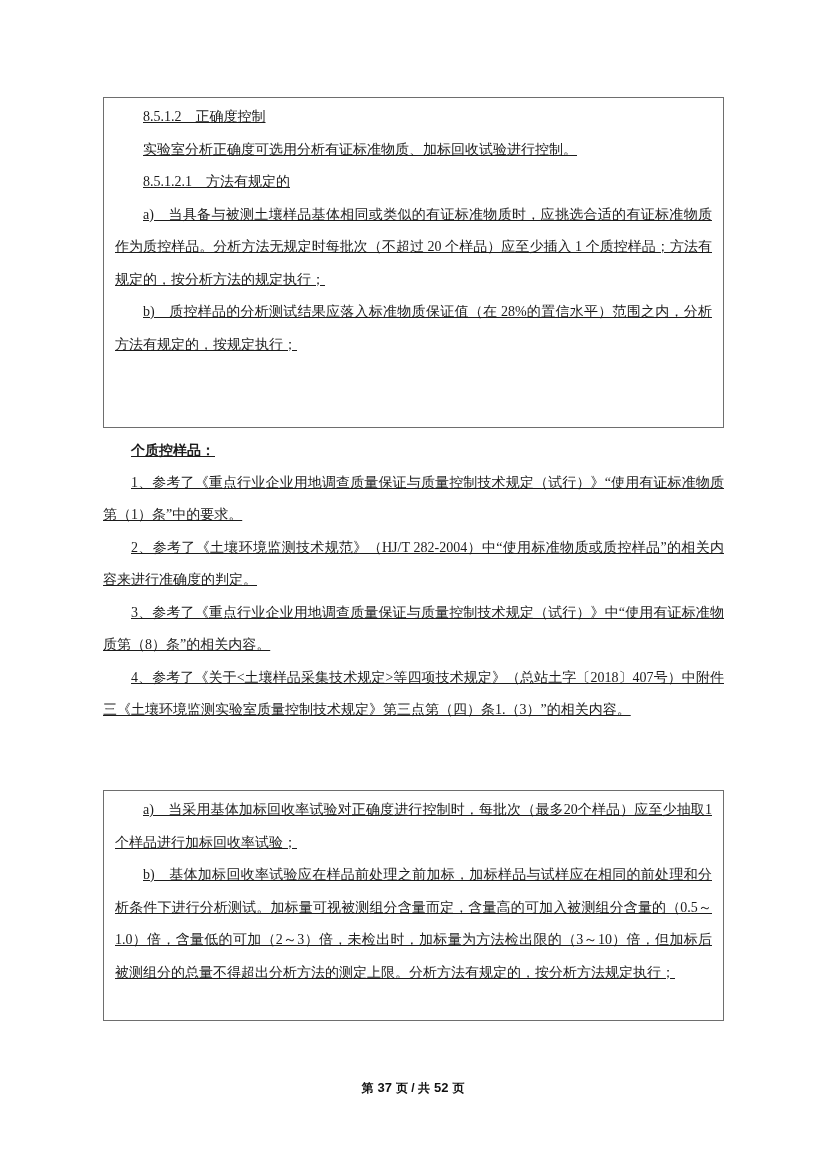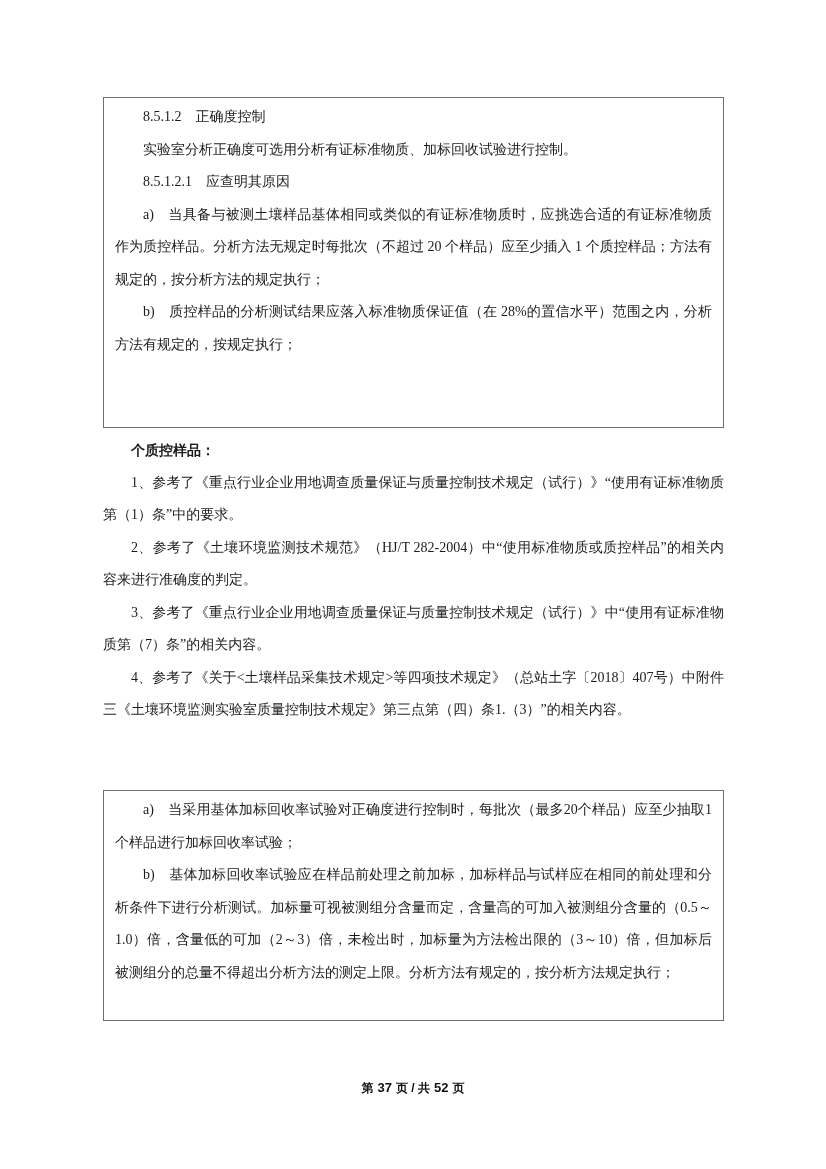--- a/index.html
+++ b/index.html
@@ -22,20 +22,21 @@
   .box2{top:790px;height:231px;}
   .mid{
     position:absolute;left:103px;top:434px;width:621px;
   }
   .page p{
     margin:0;
     font-size:14px;
     line-height:32.5px;
     text-indent:2em;
     text-align:justify;
+    text-decoration:underline;
   }
   .label{
     font-weight:700;
     font-family:"Liberation Sans","DejaVu Sans",sans-serif;
   }
   .page-footer{
     position:absolute;left:0;top:1080px;width:100%;
     text-align:center;
     font-family:"Liberation Sans","DejaVu Sans",sans-serif;
     font-size:12px;font-weight:700;color:#111111;
@@ -43,30 +44,30 @@
   .page-footer b{font-size:13px;margin:0 4px;}
 </style>
 </head>
 <body>
 
 <div class="page">
 
   <section class="doc-box box1">
     <p>8.5.1.2　正确度控制</p>
     <p>实验室分析正确度可选用分析有证标准物质、加标回收试验进行控制。</p>
-    <p>8.5.1.2.1　应查明其原因</p>
+    <p>8.5.1.2.1　方法有规定的</p>
     <p>a)　当具备与被测土壤样品基体相同或类似的有证标准物质时，应挑选合适的有证标准物质作为质控样品。分析方法无规定时每批次（不超过 20 个样品）应至少插入 1 个质控样品；方法有规定的，按分析方法的规定执行；</p>
     <p>b)　质控样品的分析测试结果应落入标准物质保证值（在 28%的置信水平）范围之内，分析方法有规定的，按规定执行；</p>
   </section>
 
   <section class="mid">
     <p class="label">个质控样品：</p>
     <p>1、参考了《重点行业企业用地调查质量保证与质量控制技术规定（试行）》“使用有证标准物质第（1）条”中的要求。</p>
     <p>2、参考了《土壤环境监测技术规范》（HJ/T 282-2004）中“使用标准物质或质控样品”的相关内容来进行准确度的判定。</p>
-    <p>3、参考了《重点行业企业用地调查质量保证与质量控制技术规定（试行）》中“使用有证标准物质第（7）条”的相关内容。</p>
+    <p>3、参考了《重点行业企业用地调查质量保证与质量控制技术规定（试行）》中“使用有证标准物质第（8）条”的相关内容。</p>
     <p>4、参考了《关于&lt;土壤样品采集技术规定&gt;等四项技术规定》（总站土字〔2018〕407号）中附件三《土壤环境监测实验室质量控制技术规定》第三点第（四）条1.（3）”的相关内容。</p>
   </section>
 
   <section class="doc-box box2">
     <p>a)　当采用基体加标回收率试验对正确度进行控制时，每批次（最多20个样品）应至少抽取1个样品进行加标回收率试验；</p>
     <p>b)　基体加标回收率试验应在样品前处理之前加标，加标样品与试样应在相同的前处理和分析条件下进行分析测试。加标量可视被测组分含量而定，含量高的可加入被测组分含量的（0.5～1.0）倍，含量低的可加（2～3）倍，未检出时，加标量为方法检出限的（3～10）倍，但加标后被测组分的总量不得超出分析方法的测定上限。分析方法有规定的，按分析方法规定执行；</p>
   </section>
 
   <footer class="page-footer">
     <span>第</span><b>37</b><span>页 / 共</span><b>52</b><span>页</span>

